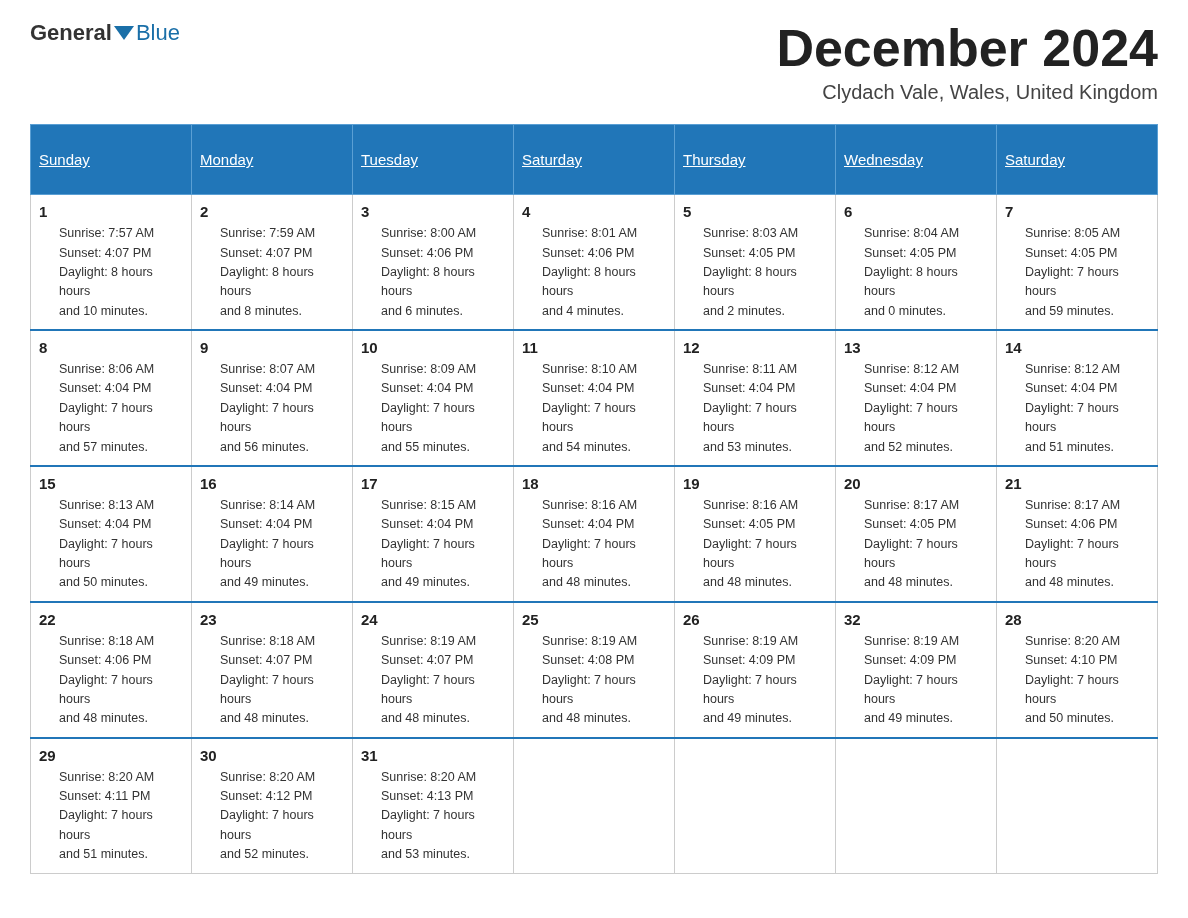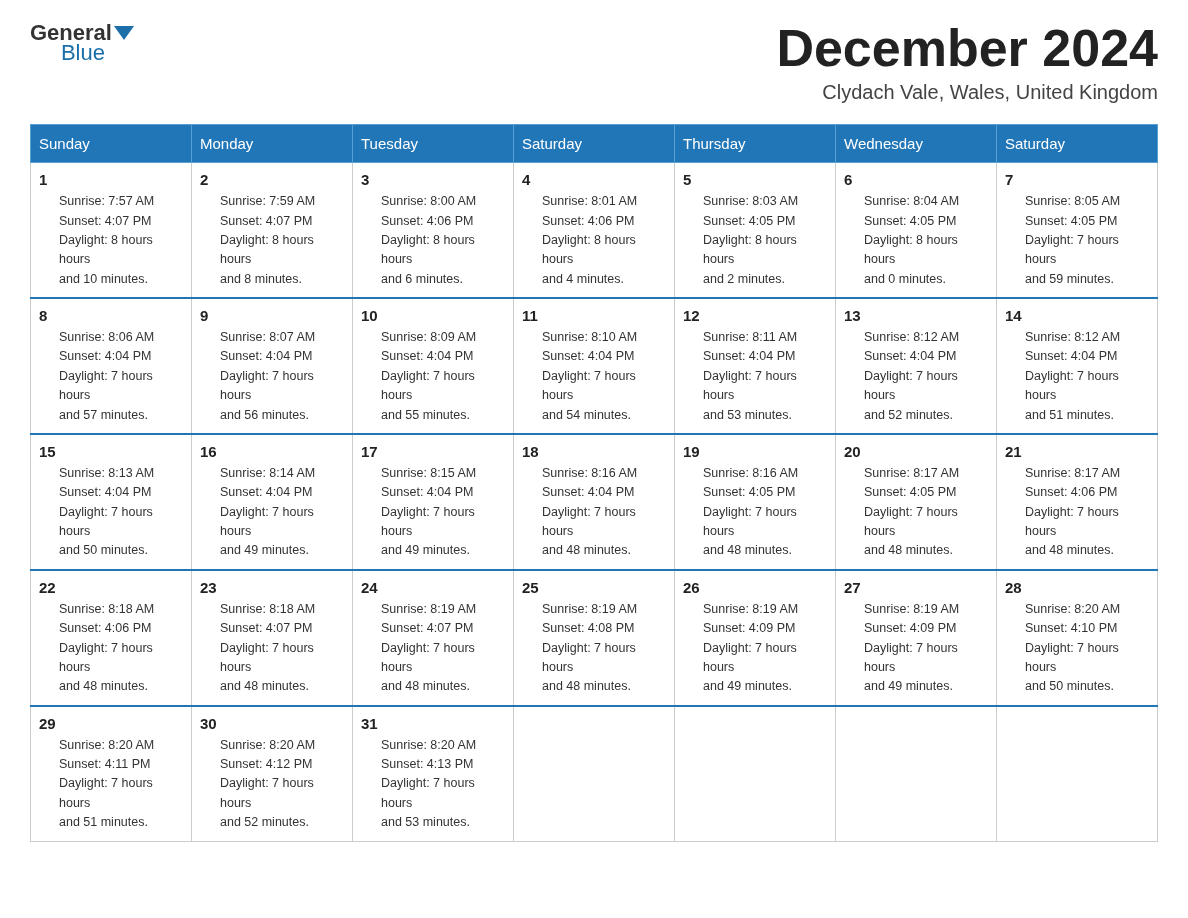--- a/index.html
+++ b/index.html
@@ -11,22 +11,21 @@
       padding: 20px 30px;
     }
     .header {
       display: flex;
       justify-content: space-between;
       align-items: flex-start;
       margin-bottom: 20px;
     }
     .logo {
       display: flex;
-      flex-direction: column;
-      align-items: center;
+      align-items: flex-end;
     }
     .logo-text {
       display: flex;
       align-items: center;
       font-size: 22px;
       font-weight: bold;
       color: #333;
     }
     .logo-general { color: #333; }
     .logo-arrow {
@@ -64,25 +63,26 @@
       margin-top: 4px;
     }
     .calendar {
       width: 100%;
       border-collapse: collapse;
       table-layout: fixed;
     }
     .calendar th {
       background-color: #2176b8;
       color: #ffffff;
-      padding: 10px 8px;
+      padding: 26px 8px;
       font-size: 15px;
       font-weight: normal;
       text-align: left;
       border: 1px solid #5a9fd4;
+      text-decoration: underline;
     }
     .calendar td {
       vertical-align: top;
       padding: 8px 8px;
       border: 1px solid #ccc;
       font-size: 13px;
       color: #333;
       height: 110px;
     }
     .day-number {
@@ -242,21 +242,21 @@
         </td>
         <td>
           <span class="day-number">25</span>
           <div class="day-info">Sunrise: 8:19 AM<br>Sunset: 4:08 PM<br>Daylight: 7 hours hours<br>and 48 minutes.</div>
         </td>
         <td>
           <span class="day-number">26</span>
           <div class="day-info">Sunrise: 8:19 AM<br>Sunset: 4:09 PM<br>Daylight: 7 hours hours<br>and 49 minutes.</div>
         </td>
         <td>
-          <span class="day-number">27</span>
+          <span class="day-number">32</span>
           <div class="day-info">Sunrise: 8:19 AM<br>Sunset: 4:09 PM<br>Daylight: 7 hours hours<br>and 49 minutes.</div>
         </td>
         <td>
           <span class="day-number">28</span>
           <div class="day-info">Sunrise: 8:20 AM<br>Sunset: 4:10 PM<br>Daylight: 7 hours hours<br>and 50 minutes.</div>
         </td>
       </tr>
       <tr class="row-divider">
         <td>
           <span class="day-number">29</span>

